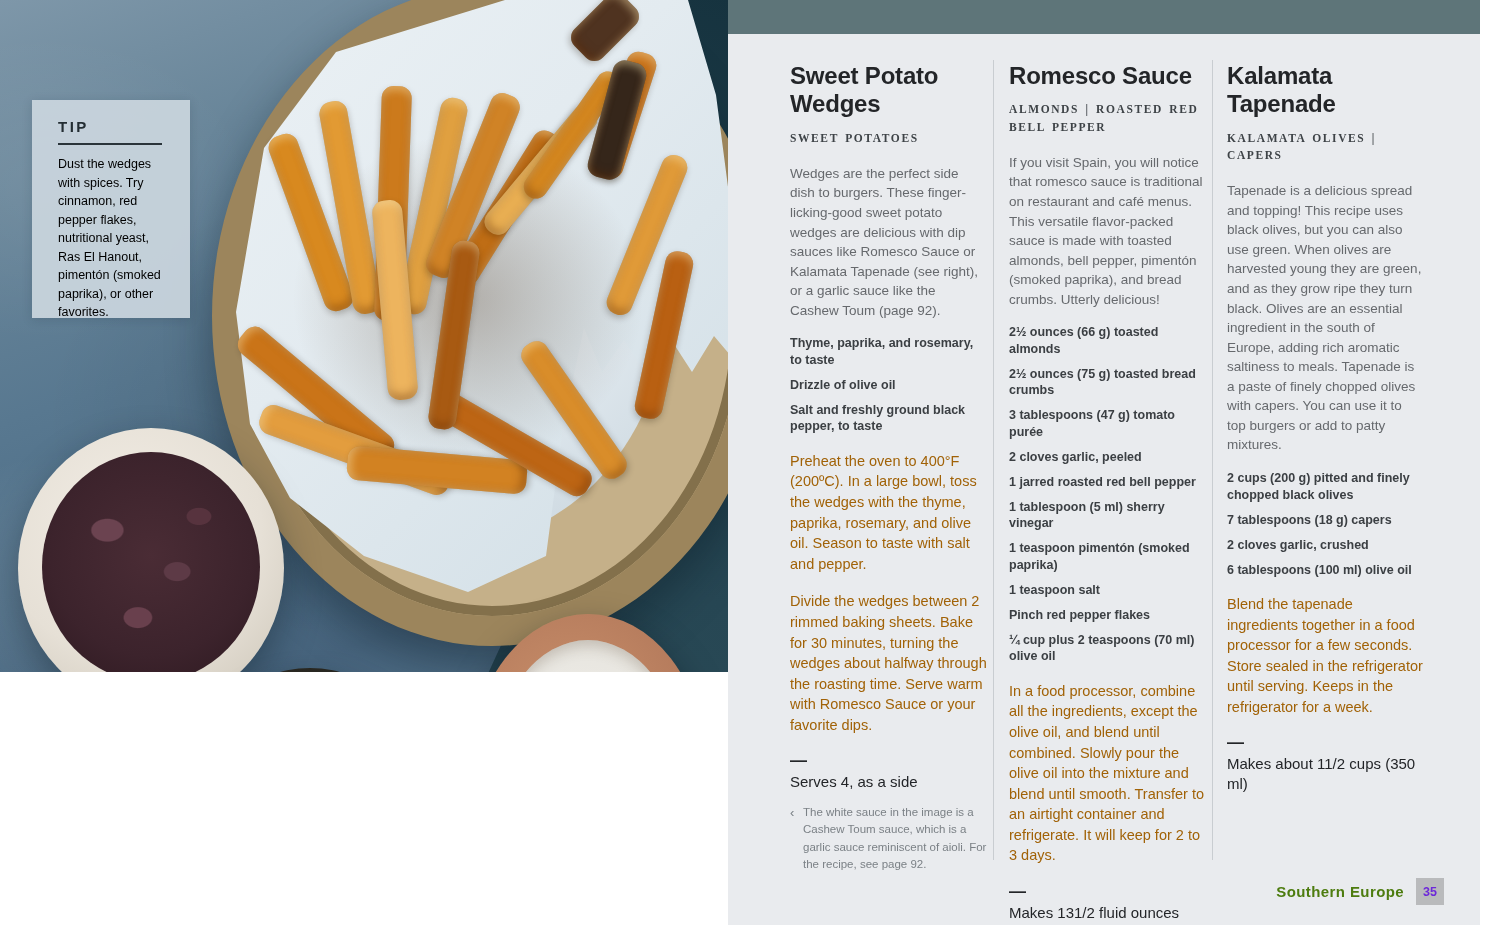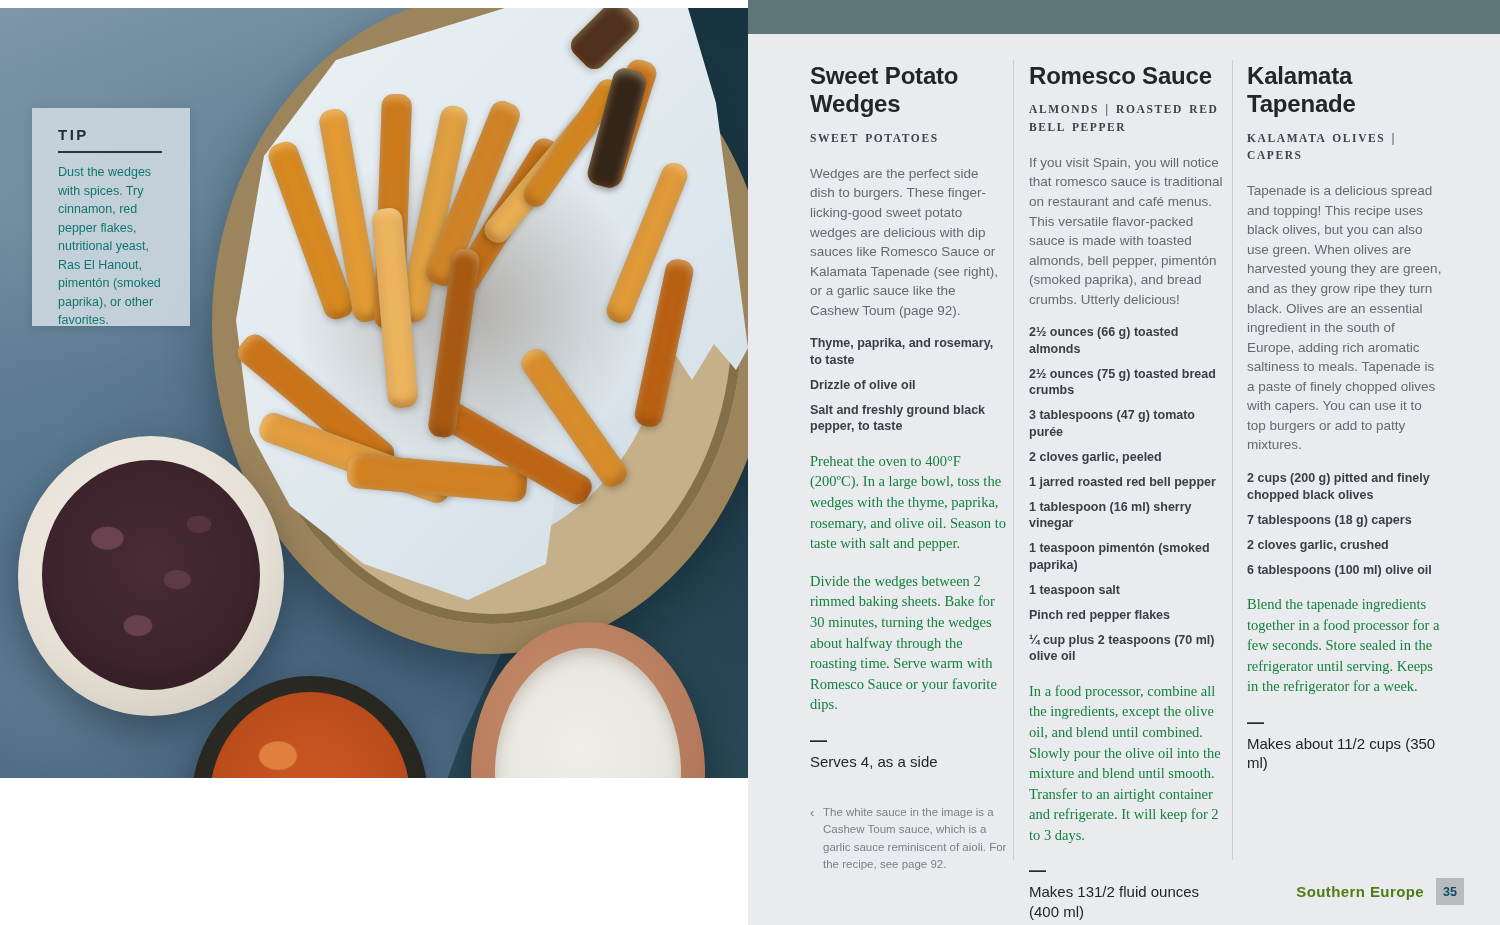--- a/index.html
+++ b/index.html
@@ -1,19 +1,19 @@
 <!DOCTYPE html>
 <html><head>
 <meta charset="utf-8">
 <style>
   html,body{margin:0;padding:0;background:#ffffff;}
   #stage{position:relative;width:1500px;height:925px;overflow:hidden;font-family:"Liberation Sans",sans-serif;}
 
   
-  .photo{position:absolute;left:0;top:8px;width:748px;height:770px;overflow:hidden;
+  .photo{position:absolute;left:0;top:0;width:748px;height:672px;overflow:hidden;
     background:linear-gradient(160deg,#7e97a9 0%,#688599 22%,#587890 45%,#4d6d86 65%,#47647d 82%,#55768d 100%);}
   .photo-light{position:absolute;inset:0;
     background:
       radial-gradient(260px 200px at 10% 88%, rgba(255,255,255,.12), transparent 70%),
       radial-gradient(300px 220px at 6% 28%, rgba(255,255,255,.07), transparent 70%),
       radial-gradient(420px 320px at 45% 62%, rgba(0,0,0,.10), transparent 70%);}
   .dark-right{position:absolute;inset:0;
     background:linear-gradient(200deg,#16333f 0%,#1e3c49 35%,#274754 65%,#2b4c58 100%);
     clip-path:polygon(648px 0px,748px 0px,748px 925px,392px 925px,462px 730px,538px 565px,596px 452px,652px 335px,688px 185px,670px 48px);}
   .basket{position:absolute;left:212px;top:-14px;width:500px;height:600px;border-radius:50%;
@@ -24,21 +24,21 @@
   .parchment{position:absolute;left:0;top:0;width:748px;height:925px;
     background:linear-gradient(135deg,#eff4f7 0%,#e3ebf0 40%,#d5e1e8 70%,#c7d6df 100%);
     clip-path:polygon(505px 0px,688px 0px,716px 95px,748px 340px,736px 362px,714px 336px,692px 372px,670px 338px,646px 374px,624px 340px,602px 372px,584px 328px,564px 420px,546px 556px,468px 592px,364px 556px,290px 498px,250px 424px,236px 312px,264px 148px,336px 52px);}
   .pile-shadow{position:absolute;left:262px;top:104px;width:412px;height:390px;border-radius:50%;
     background:radial-gradient(closest-side,rgba(70,40,12,.30),rgba(70,40,12,0) 85%);}
   .wedge{position:absolute;border-radius:12px;box-shadow:inset 0 4px 8px rgba(255,235,180,.45), inset 0 -5px 10px rgba(95,40,0,.40), 0 3px 6px rgba(30,20,5,.25);}
   .tip-box{position:absolute;left:32px;top:100px;width:158px;height:218px;background:rgba(201,213,221,.94);
     padding:18px 16px 0 26px;box-sizing:border-box;box-shadow:0 2px 10px rgba(20,35,45,.15);}
   .tip-title{font-size:15px;font-weight:bold;letter-spacing:2.5px;color:#232d33;margin:0 0 8px 0;}
   .tip-rule{width:104px;height:2px;background:#2a343a;margin-bottom:10px;}
-  .tip-text{font-size:12.5px;line-height:1.48;color:#0f766e;margin:0;}
+  .tip-text{font-size:12.5px;line-height:1.48;color:#000000;margin:0;}
   .bowl{position:absolute;border-radius:50%;}
   .tapenade-bowl{left:18px;top:428px;width:266px;height:280px;
     background:radial-gradient(circle at 42% 35%,#f2ede5 0%,#e6e0d6 55%,#c9c2b4 100%);
     box-shadow:0 16px 36px rgba(8,22,32,.38);}
   .tapenade-fill{left:42px;top:452px;width:218px;height:230px;position:absolute;border-radius:50%;
     background:
       radial-gradient(34px 24px at 30% 34%,#6b4350 0 45%,transparent 50%),
       radial-gradient(28px 20px at 62% 52%,#5d3a46 0 45%,transparent 50%),
       radial-gradient(30px 22px at 44% 72%,#69404d 0 45%,transparent 50%),
       radial-gradient(26px 18px at 72% 28%,#57333e 0 45%,transparent 50%),
@@ -57,38 +57,38 @@
     background:linear-gradient(180deg,#3c291d,#2a1b12);transform:rotate(26deg);
     box-shadow:0 6px 14px rgba(8,22,32,.4);}
   .toum-bowl{left:471px;top:614px;width:234px;height:302px;
     background:radial-gradient(circle at 42% 32%,#c98f6a 0%,#b3795b 55%,#8a573f 100%);
     box-shadow:0 16px 34px rgba(5,16,24,.5);}
   .toum-fill{left:495px;top:640px;width:186px;height:250px;position:absolute;border-radius:50%;
     background:radial-gradient(circle at 46% 40%,#f0eee9 0%,#e7e5df 55%,#cfcbc2 100%);
     box-shadow:inset 0 6px 14px rgba(90,70,50,.25);}
 
   
-  .page{position:absolute;left:748px;top:0;width:752px;height:925px;background:#e9ebee;}
+  .page{position:absolute;left:728px;top:0;width:752px;height:925px;background:#e9ebee;}
   .topbar{position:absolute;left:0;top:0;width:752px;height:34px;background:#5e7579;}
   .divider{position:absolute;top:60px;width:1px;height:800px;background:#c9cdd1;}
   .col{position:absolute;top:62px;width:197px;height:806px;}
   .recipe-title{font-size:24px;line-height:1.18;font-weight:bold;color:#232528;letter-spacing:-.2px;margin:0 0 11px 0;}
   .recipe-subtitle{font-family:"Liberation Serif",serif;font-size:11.5px;font-weight:bold;letter-spacing:1.6px;word-spacing:2px;color:#3e4347;margin:0 0 17px 0;line-height:1.5;}
   .recipe-intro{font-size:13.5px;line-height:1.45;color:#66696d;margin:0 0 15px 0;}
   .ing{font-size:12.5px;line-height:1.32;font-weight:bold;color:#3b3f43;margin:0 0 8.5px 0;}
   .steps{margin-top:16px;}
-  .step{font-family:Liberation Serif, serif;font-size:14.5px;line-height:1.42;color:#15803d;margin:0 0 17px 0;}
+  .step{font-family:Liberation Sans, sans-serif;font-size:14.5px;line-height:1.42;color:#a16207;margin:0 0 17px 0;}
   .yield-dash{font-size:17px;font-weight:bold;color:#232528;margin:6px 0 3px 0;line-height:1;}
   .yield-text{font-size:15px;font-weight:normal;color:#232528;line-height:1.28;}
   .caption{position:absolute;left:0;top:742px;width:190px;font-size:11.5px;line-height:1.5;color:#7b8186;padding-left:13px;}
   .caption-arrow{position:absolute;left:0;top:-1px;font-size:13px;color:#7b8186;}
   .footer{position:absolute;right:36px;top:878px;display:flex;align-items:center;gap:12px;}
   .footer-section{font-size:15px;font-weight:bold;letter-spacing:.4px;color:#4d7c0f;}
   .page-badge{width:28px;height:27px;background:#b9babc;display:flex;align-items:center;justify-content:center;
-    font-size:12.5px;font-weight:bold;color:#0c4a6e;}
+    font-size:12.5px;font-weight:bold;color:#6d28d9;}
 </style>
 </head>
 <body>
 
 <div id="stage">
 
   <div class="photo">
     <div class="photo-light"></div>
     <div class="dark-right"></div>
 
@@ -162,21 +162,21 @@
     <div class="col" style="left:281px;width:198px;">
       <h2 class="recipe-title">Romesco Sauce</h2>
       <p class="recipe-subtitle">ALMONDS | ROASTED RED BELL PEPPER</p>
       <p class="recipe-intro">If you visit Spain, you will notice that romesco sauce is traditional on restaurant and café menus. This versatile flavor-packed sauce is made with toasted almonds, bell pepper, pimentón (smoked paprika), and bread crumbs. Utterly delicious!</p>
       <div>
           <p class="ing">2½ ounces (66 g) toasted almonds</p>
           <p class="ing">2½ ounces (75 g) toasted bread crumbs</p>
           <p class="ing">3 tablespoons (47 g) tomato purée</p>
           <p class="ing">2 cloves garlic, peeled</p>
           <p class="ing">1 jarred roasted red bell pepper</p>
-          <p class="ing">1 tablespoon (16 ml) sherry vinegar</p>
+          <p class="ing">1 tablespoon (5 ml) sherry vinegar</p>
           <p class="ing">1 teaspoon pimentón (smoked paprika)</p>
           <p class="ing">1 teaspoon salt</p>
           <p class="ing">Pinch red pepper flakes</p>
           <p class="ing">¼ cup plus 2 teaspoons (70 ml) olive oil</p>
         </div>
       <div class="steps">
           <p class="step">In a food processor, combine all the ingredients, except the olive oil, and blend until combined. Slowly pour the olive oil into the mixture and blend until smooth. Transfer to an airtight container and refrigerate. It will keep for 2 to 3 days.</p>
         </div>
       <div class="yield-dash">—</div>
       <div class="yield-text">Makes 131/2 fluid ounces (400 ml)</div>

